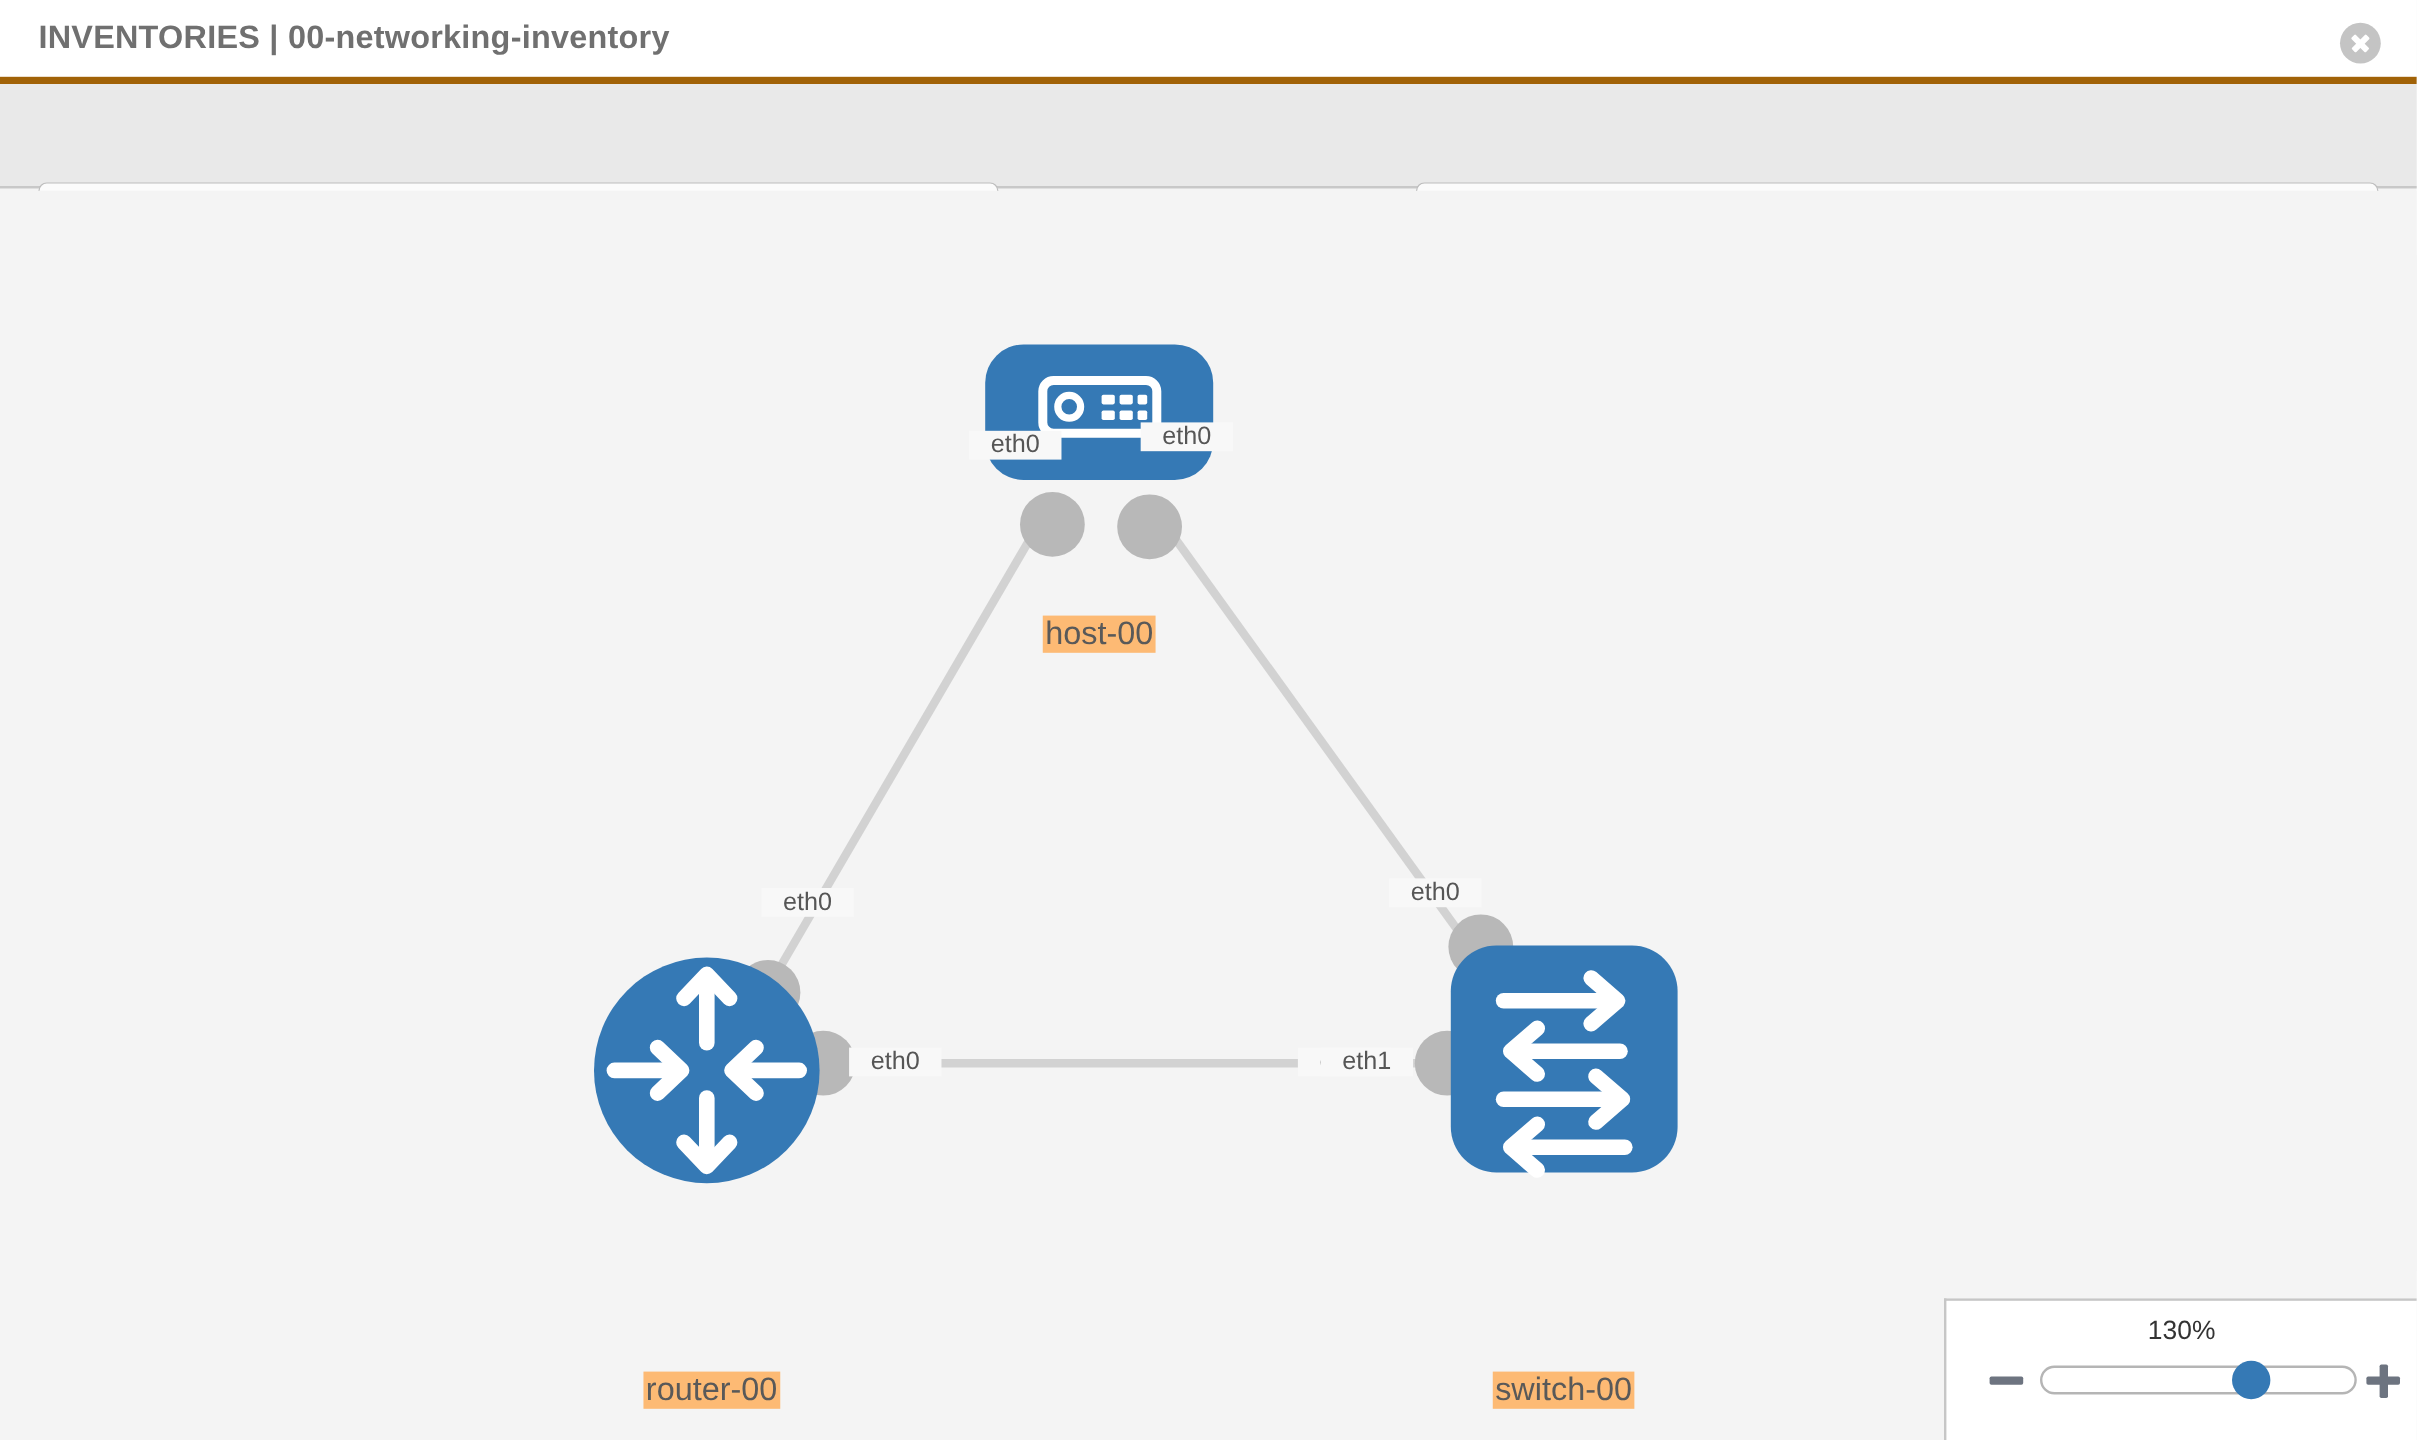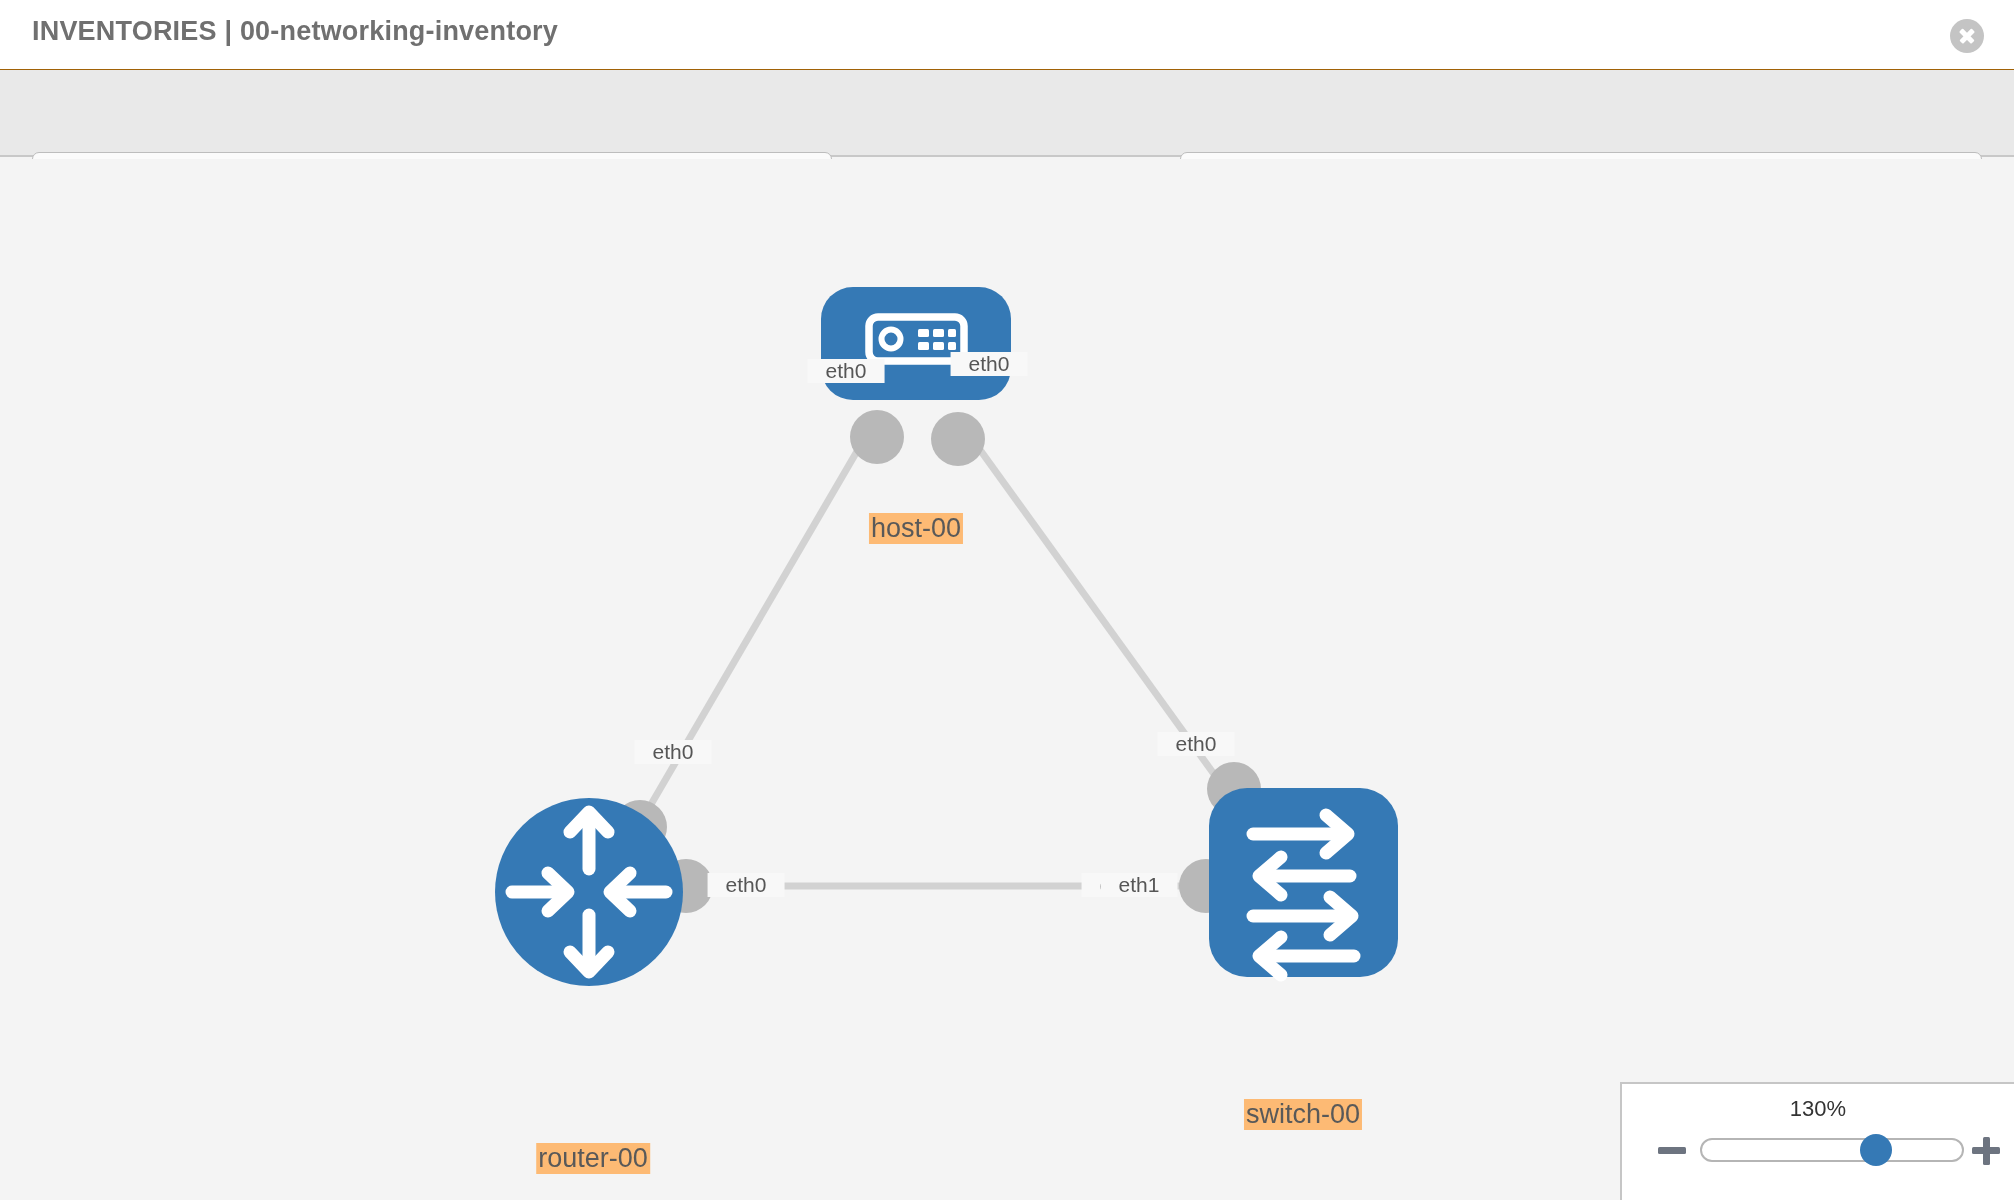--- a/index.html
+++ b/index.html
@@ -18,21 +18,21 @@
     background: #f4f4f4;
   }
 
   
   .header {
     position: absolute;
     top: 0; left: 0;
     width: 2014px;
     height: 70px;
     background: #ffffff;
-    border-bottom: 1px solid #a16207;
+    border-bottom: 6px solid #a16207;
   }
   .header-title {
     position: absolute;
     left: 32px;
     top: 16px;
     font-size: 27px;
     font-weight: bold;
     color: #707070;
     letter-spacing: 0.2px;
     white-space: nowrap;
@@ -310,21 +310,21 @@
           <path d="M1253 757 L1349 757"></path>
             <path d="M1330 738 L1352 757 L1330 776"></path>
           <path d="M1354 797 L1262 797"></path>
             <path d="M1281 778 L1259 797 L1281 816"></path>
         </g>
       </g>
     </svg>
 
     <div class="node-label" style="left:916px; top:354px; z-index:5;">host-00</div>
     <div class="node-label" style="left:593px; top:984px;">router-00</div>
-    <div class="node-label" style="left:1303px; top:940px;">switch-00</div>
+    <div class="node-label" style="left:1303px; top:984px;">switch-00</div>
 
     <div class="if-label" style="left:846px; top:212px;">eth0</div>
     <div class="if-label" style="left:989px; top:205px;">eth0</div>
     <div class="if-label" style="left:673px; top:593px;">eth0</div>
     <div class="if-label" style="left:1196px; top:585px;">eth0</div>
     <div class="if-label" style="left:746px; top:726px;">eth0</div>
     <div class="if-label" style="left:1120px; top:726px; z-index:1;">eth0</div>
     <div class="if-label" style="left:1139px; top:726px; z-index:2;">eth1</div>
   </div>
 

